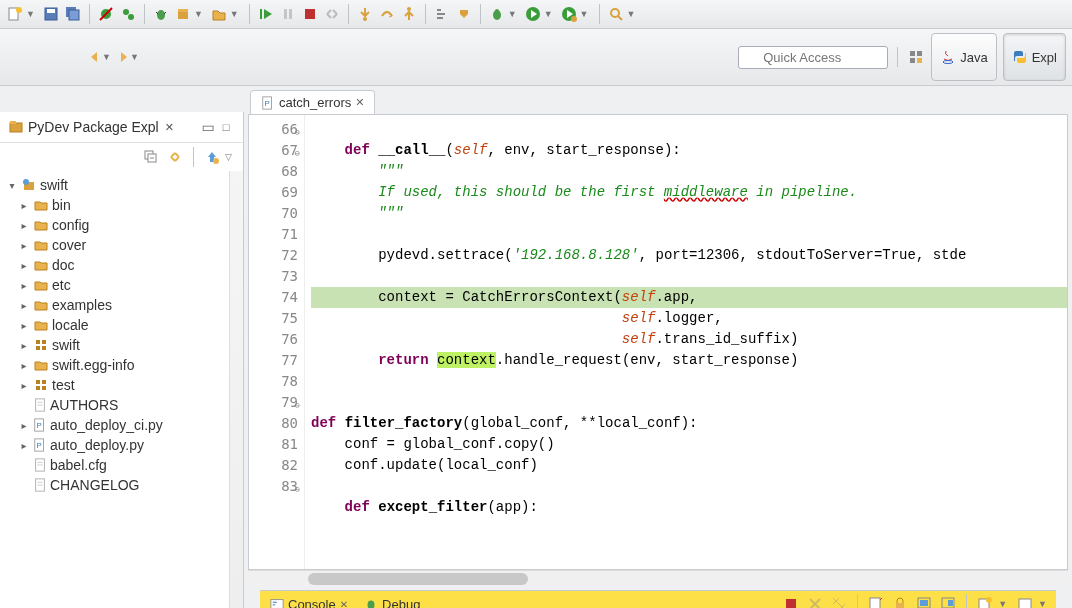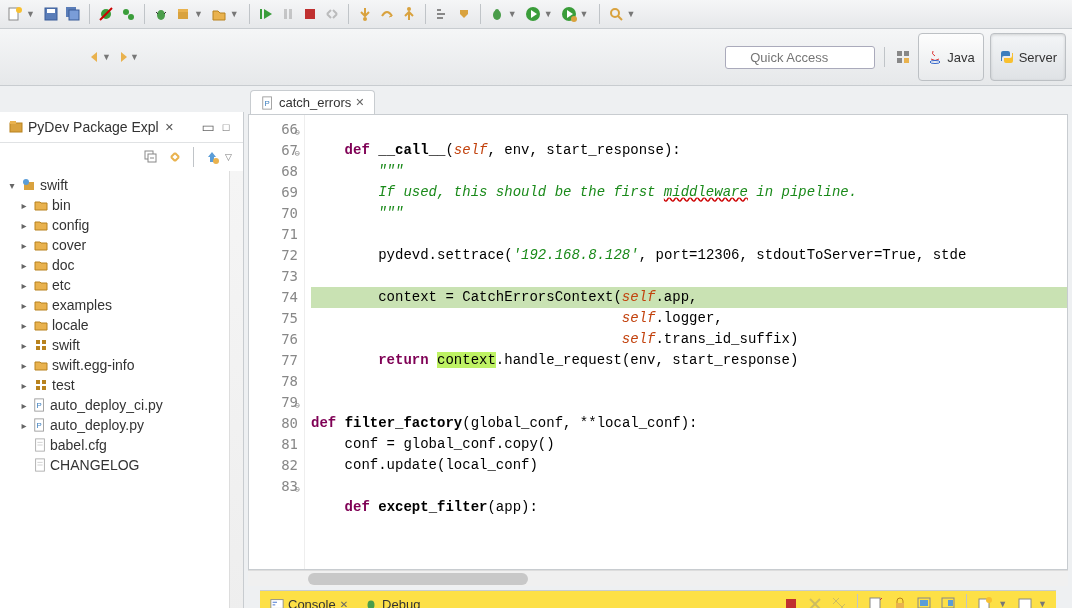--- a/index.html
+++ b/index.html
@@ -242,21 +242,21 @@
           <path d="M6 2 q-2 3 2 5" stroke="#d33" fill="none"></path>
           <ellipse cx="8" cy="13" rx="5" ry="1.5" fill="none" stroke="#36c"></ellipse>
         </svg>
       <span>Java</span>
     </span>
     <span class="persp-btn active">
       <svg width="16" height="16" viewBox="0 0 16 16">
           <path d="M5 2 h4 a2 2 0 0 1 2 2 v3 h-6 a2 2 0 0 0 -2 2 v3 h-1 v-8 a2 2 0 0 1 2 -2" fill="#3b7dbd"></path>
           <path d="M11 14 h-4 a2 2 0 0 1 -2 -2 v-3 h6 a2 2 0 0 0 2 -2 v-3 h1 v8 a2 2 0 0 1 -2 2" fill="#f8c030"></path>
         </svg>
-      <span>Server</span>
+      <span>Expl</span>
     </span>
   </div>
 </div>
 
 <div class="main">
 
   <div class="sidebar">
     <div class="view-hdr">
       <div class="title">
         <svg width="16" height="16" viewBox="0 0 16 16">
@@ -371,20 +371,29 @@
             <span class="arrow">▸</span>
             <svg width="16" height="16" viewBox="0 0 16 16">
               <rect x="3" y="3" width="4" height="4" fill="#b8821e"></rect>
               <rect x="9" y="3" width="4" height="4" fill="#b8821e"></rect>
               <rect x="3" y="9" width="4" height="4" fill="#b8821e"></rect>
               <rect x="9" y="9" width="4" height="4" fill="#b8821e"></rect>
             </svg>
             <span>test</span>
           </div>
           <div class="tree-item indent1">
+            <span class="arrow"></span>
+            <svg width="14" height="14" viewBox="0 0 16 16">
+              <rect x="3" y="1" width="10" height="14" fill="#fff" stroke="#aaa"></rect>
+              <line x1="5" y1="5" x2="11" y2="5" stroke="#ccc"></line>
+              <line x1="5" y1="8" x2="11" y2="8" stroke="#ccc"></line>
+            </svg>
+            <span>AUTHORS</span>
+          </div>
+          <div class="tree-item indent1">
             <span class="arrow">▸</span>
             <svg width="14" height="14" viewBox="0 0 16 16">
               <rect x="2" y="1" width="10" height="14" fill="#fff" stroke="#999"></rect>
               <text x="4" y="11" font-size="9" fill="#3b7dbd">P</text>
             </svg>
             <span>auto_deploy_ci.py</span>
           </div>
           <div class="tree-item indent1">
             <span class="arrow">▸</span>
             <svg width="14" height="14" viewBox="0 0 16 16">

